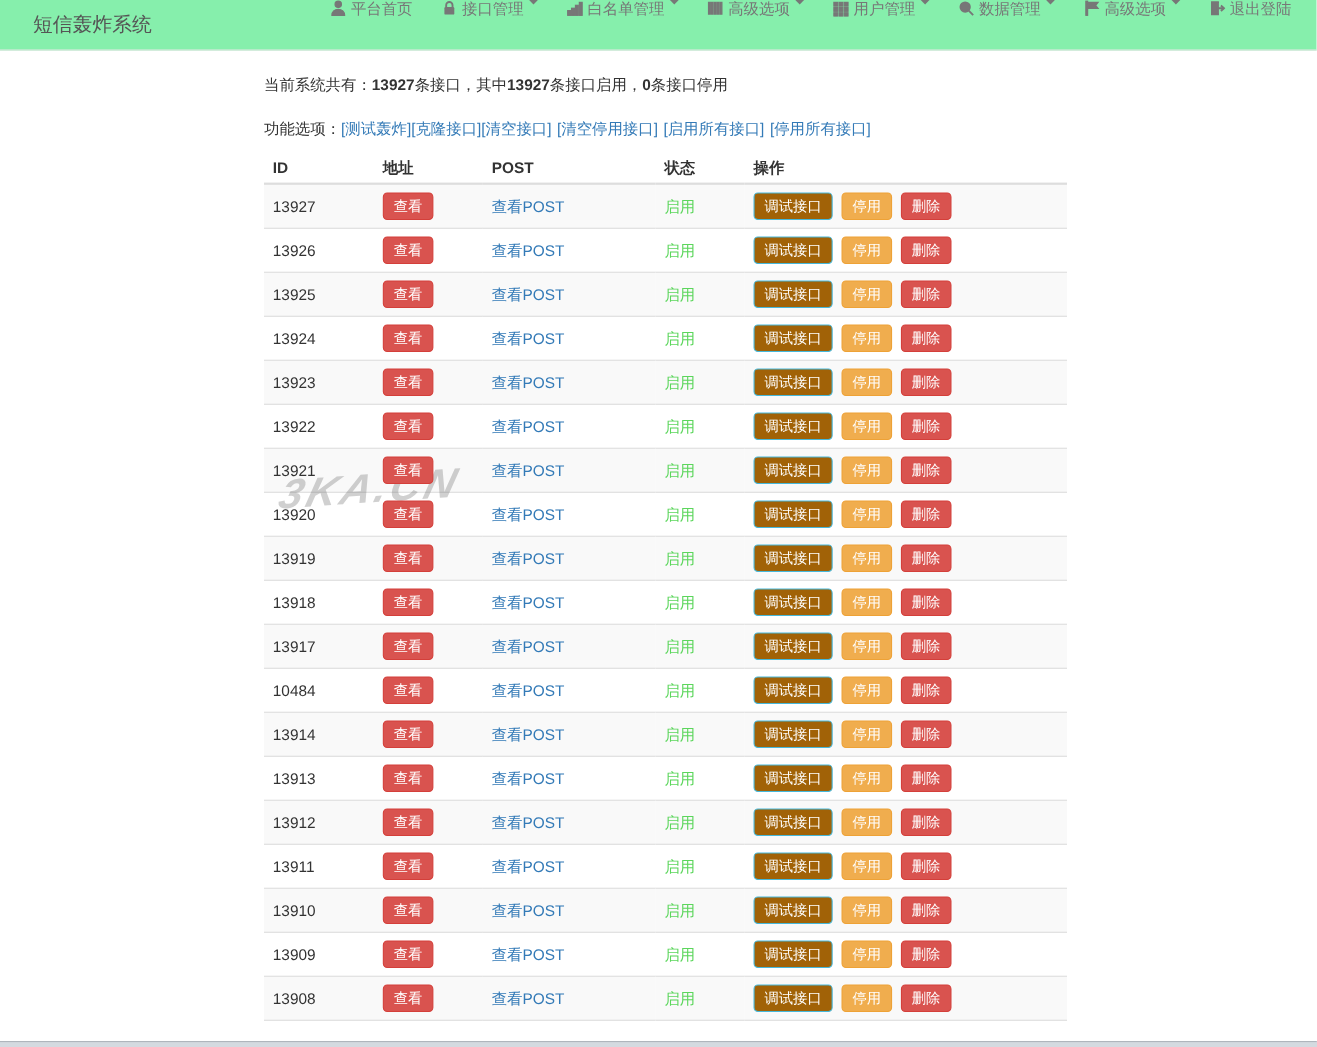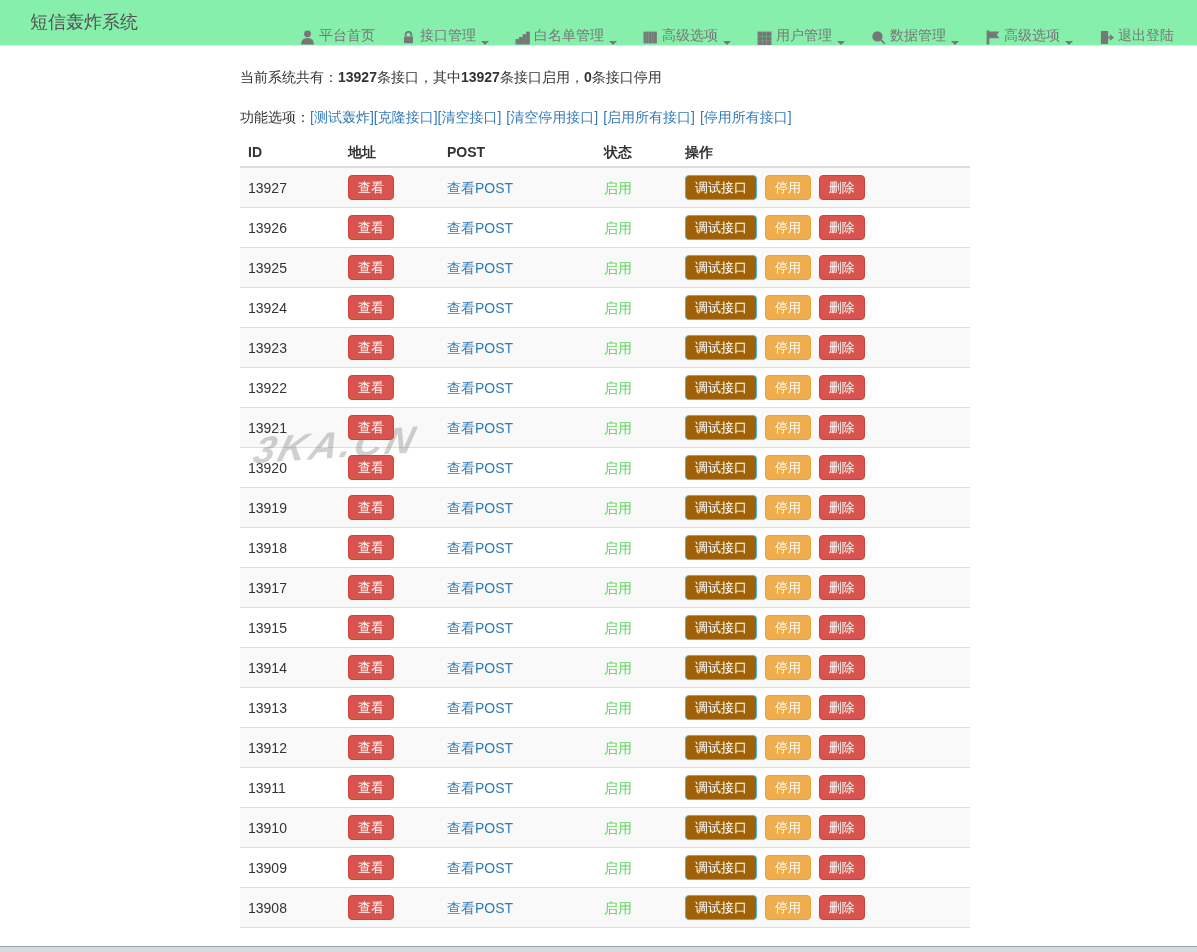--- a/index.html
+++ b/index.html
@@ -30,21 +30,21 @@
   }
   .nav-menu {
     margin-left: auto;
     display: flex;
     align-items: center;
     list-style: none;
     height: 45px;
   }
   .nav-item {
     display: flex;
-    align-items: flex-end;
+    align-items: flex-start;
     height: 45px;
     padding: 0 13px;
     font-size: 14px;
     color: #777;
     cursor: pointer;
     white-space: nowrap;
   }
   .nav-ico { display: inline-flex; margin-right: 4px; }
   .nav-ico svg { width: 15px; height: 15px; fill: #777; stroke: #777; }
   .caret {
@@ -383,21 +383,21 @@
     <td><span class="btn btn-danger">查看</span></td>
     <td><a class="post-link">查看POST</a></td>
     <td><span class="status-on">启用</span></td>
     <td>
       <span class="btn btn-info">调试接口</span>
       <span class="btn btn-warning">停用</span>
       <span class="btn btn-danger">删除</span>
     </td>
   </tr>
         <tr>
-    <td>13915</td>
+    <td>10484</td>
     <td><span class="btn btn-danger">查看</span></td>
     <td><a class="post-link">查看POST</a></td>
     <td><span class="status-on">启用</span></td>
     <td>
       <span class="btn btn-info">调试接口</span>
       <span class="btn btn-warning">停用</span>
       <span class="btn btn-danger">删除</span>
     </td>
   </tr>
         <tr>

